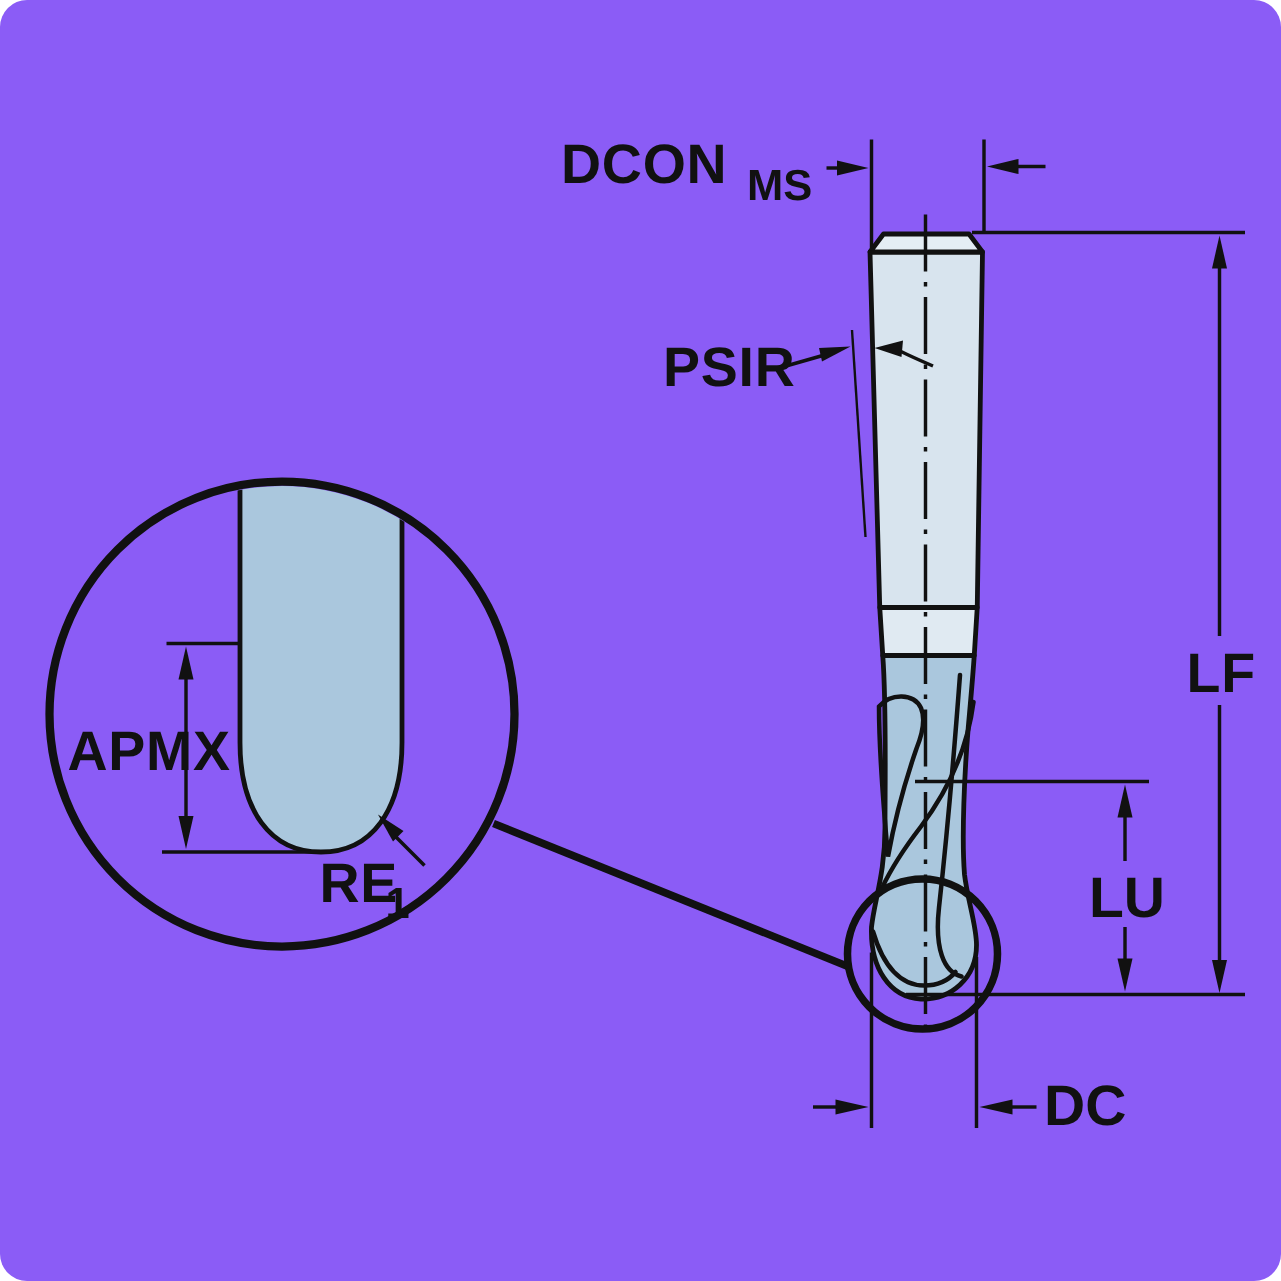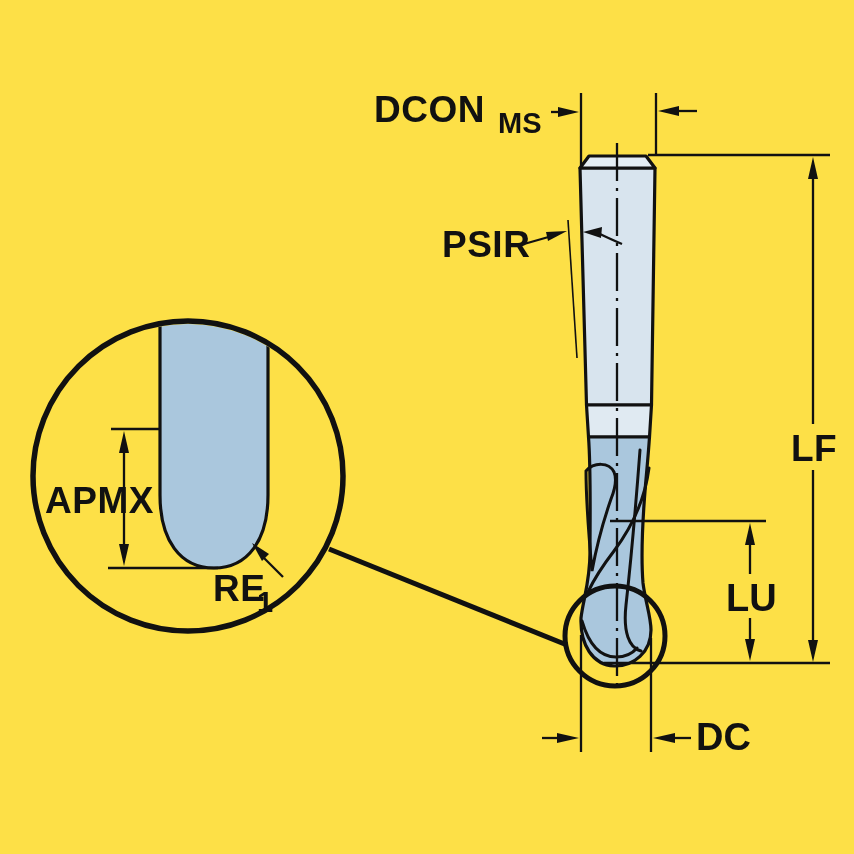--- a/index.html
+++ b/index.html
@@ -7,22 +7,23 @@
     padding: 0;
     width: 854px;
     height: 854px;
     background: #ffffff;
     font-family: "Liberation Sans", sans-serif;
   }
   .canvas {
     position: relative;
     width: 854px;
     height: 854px;
-    background: #fde047;
+    background: #8b5cf6;
     overflow: hidden;
+    border-radius: 18px;
   }
   svg text {
     font-family: "Liberation Sans", sans-serif;
     font-weight: bold;
     fill: #111111;
   }
   .lbl-main { font-size: 37px; letter-spacing: 0.5px; }
   .lbl-big  { font-size: 38px; }
   .lbl-sub  { font-size: 29px; }
   .ln   { stroke: #111111; stroke-width: 2.3; fill: none; }

